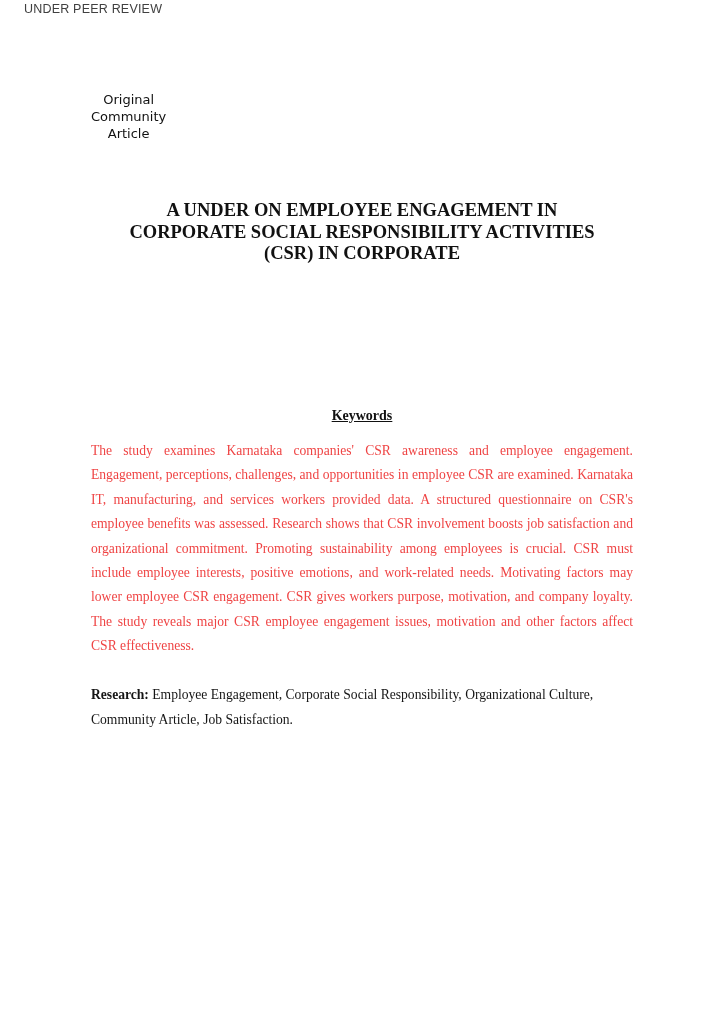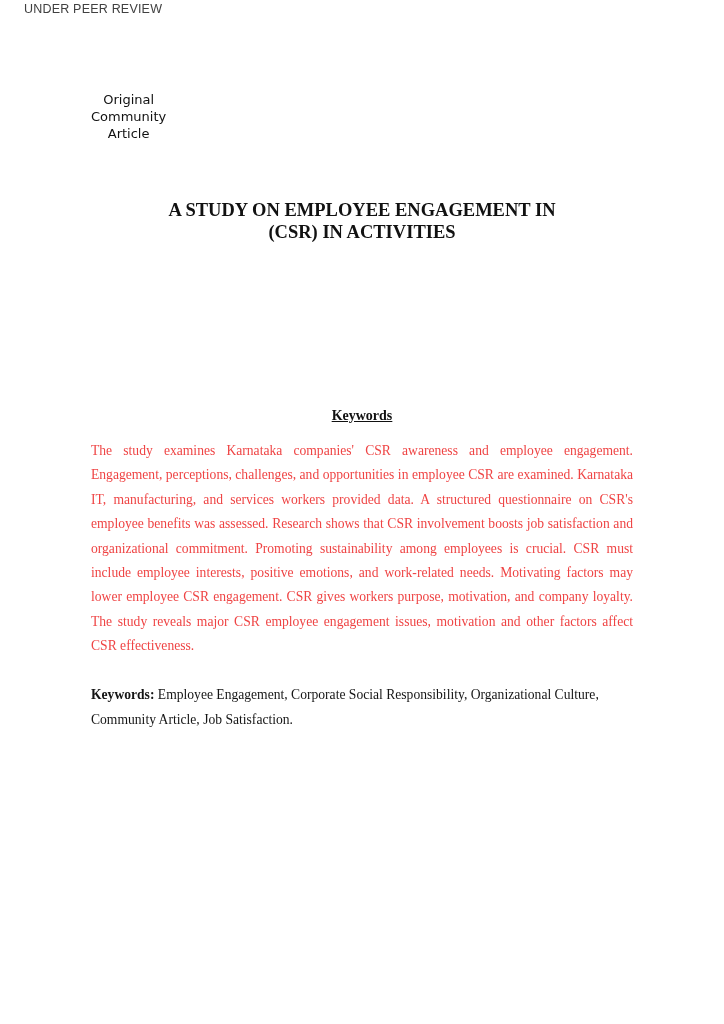--- a/index.html
+++ b/index.html
@@ -44,21 +44,22 @@
 
 <div class="watermark">UNDER PEER REVIEW</div>
 
 <div class="article-type">
   <div>Original</div>
   <div>Community</div>
   <div>Article</div>
 </div>
 
 <div class="title">
-  <div>A STUDY ON EMPLOYEE ENGAGEMENT IN</div>
-  <div>(CSR) IN ACTIVITIES</div>
+  <div>A UNDER ON EMPLOYEE ENGAGEMENT IN</div>
+  <div>CORPORATE SOCIAL RESPONSIBILITY ACTIVITIES</div>
+  <div>(CSR) IN CORPORATE</div>
 </div>
 
 <div class="abstract-heading">Keywords</div>
 
 <div class="abstract-body">The study examines Karnataka companies' CSR awareness and employee engagement. Engagement, perceptions, challenges, and opportunities in employee CSR are examined. Karnataka IT, manufacturing, and services workers provided data. A structured questionnaire on CSR's employee benefits was assessed. Research shows that CSR involvement boosts job satisfaction and organizational commitment. Promoting sustainability among employees is crucial. CSR must include employee interests, positive emotions, and work-related needs. Motivating factors may lower employee CSR engagement. CSR gives workers purpose, motivation, and company loyalty. The study reveals major CSR employee engagement issues, motivation and other factors affect CSR effectiveness.</div>
 
-<div class="keywords"><b>Keywords:</b><span> Employee Engagement, Corporate Social Responsibility, Organizational Culture, Community Article, Job Satisfaction.</span></div>
+<div class="keywords"><b>Research:</b><span> Employee Engagement, Corporate Social Responsibility, Organizational Culture, Community Article, Job Satisfaction.</span></div>
 
 </body></html>

